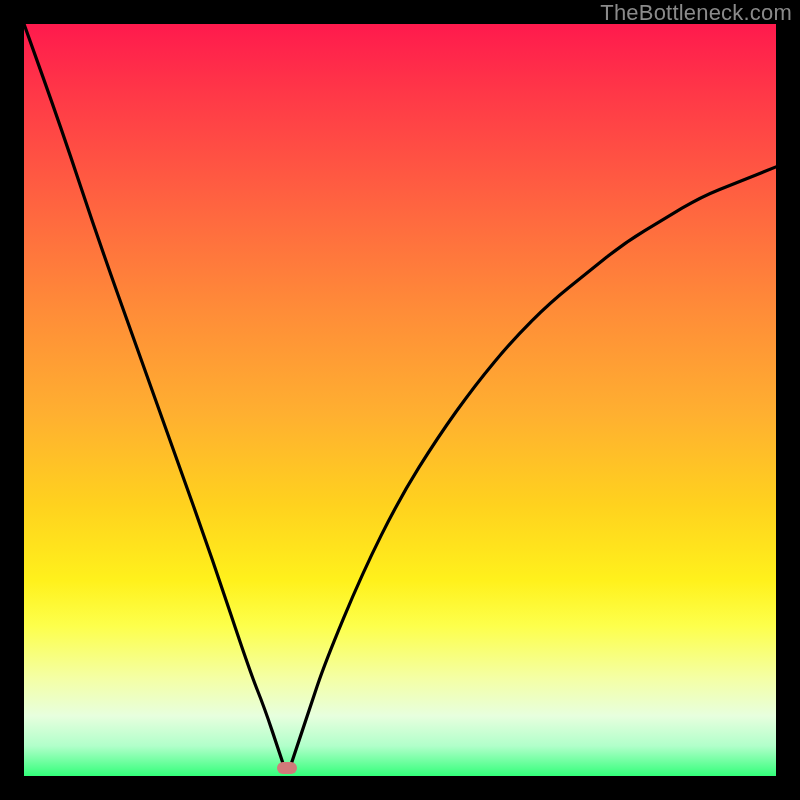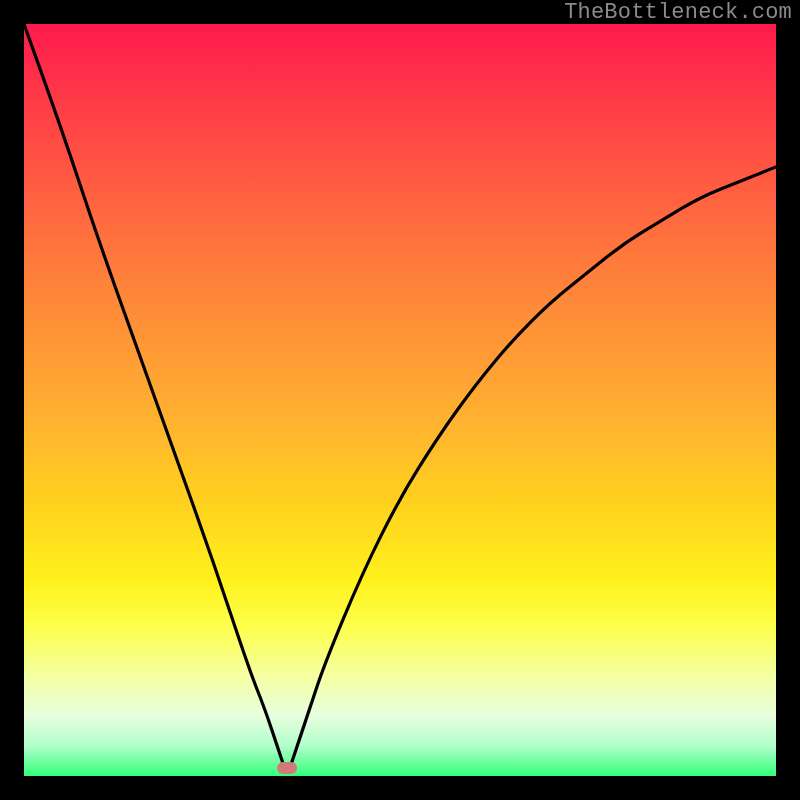--- a/index.html
+++ b/index.html
@@ -8,21 +8,20 @@
     width: 800px;
     height: 800px;
     background: #000000;
     overflow: hidden;
     font-family: Arial, Helvetica, sans-serif;
   }
   .stage {
     position: relative;
     width: 800px;
     height: 800px;
-    font-family: Liberation Mono, monospace;
   }
   .plot-area {
     position: absolute;
     left: 24px;
     top: 24px;
     width: 752px;
     height: 752px;
   }
   .gradient-bg {
     position: absolute;

